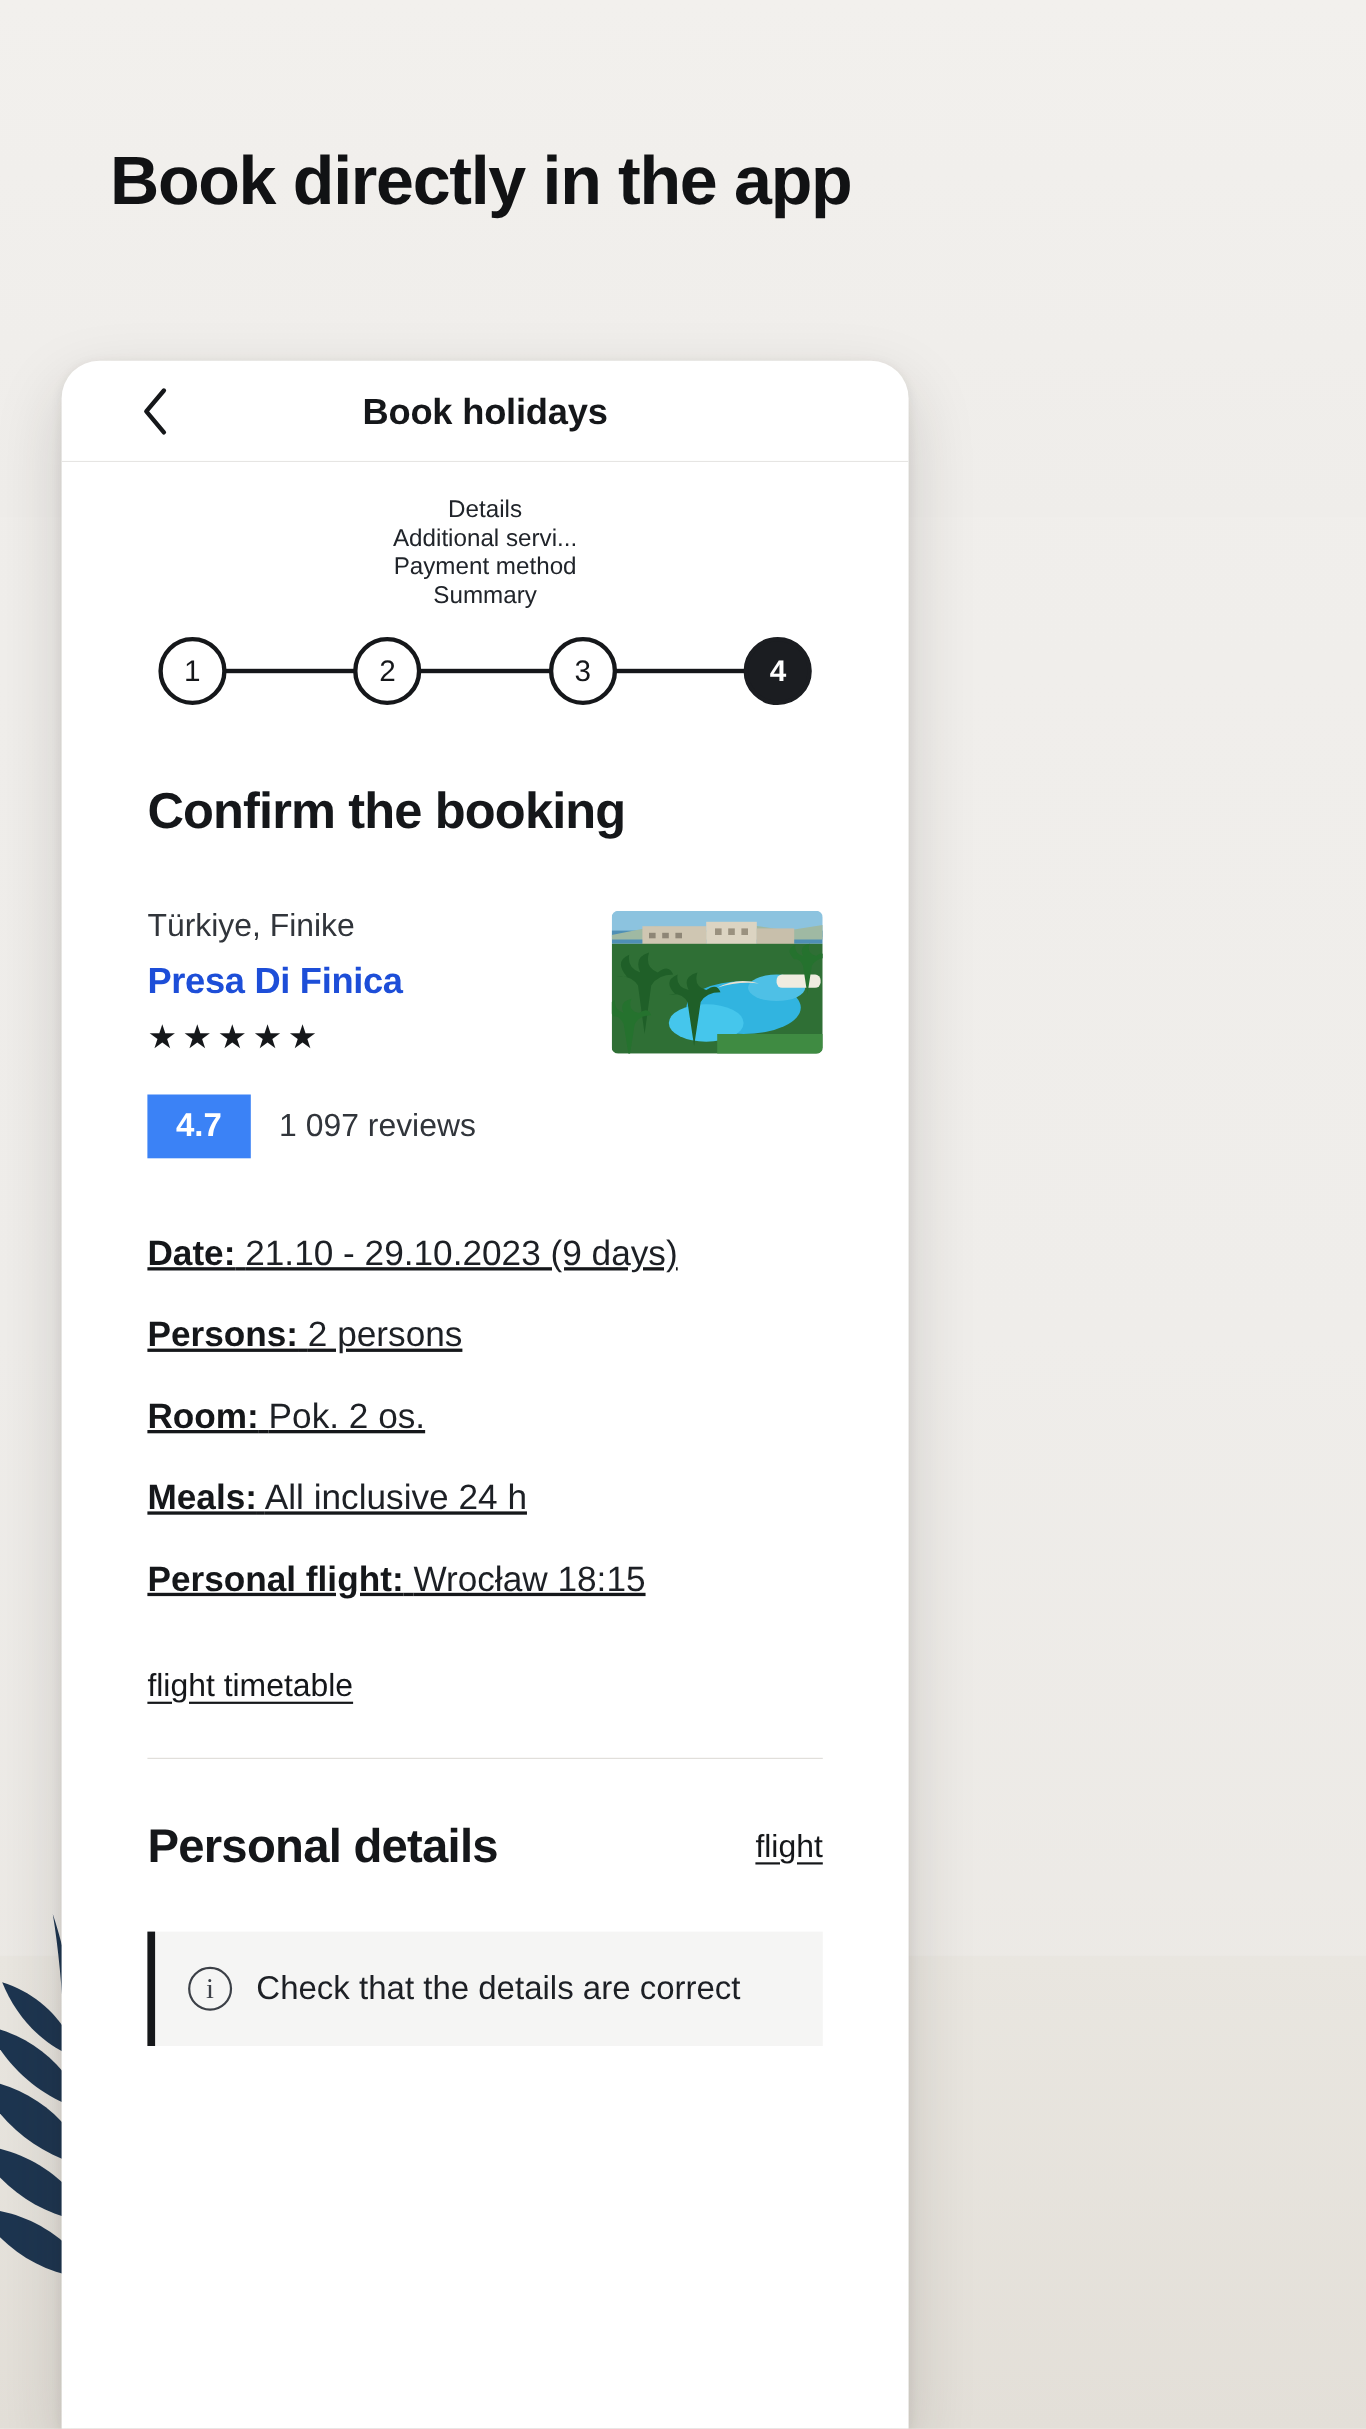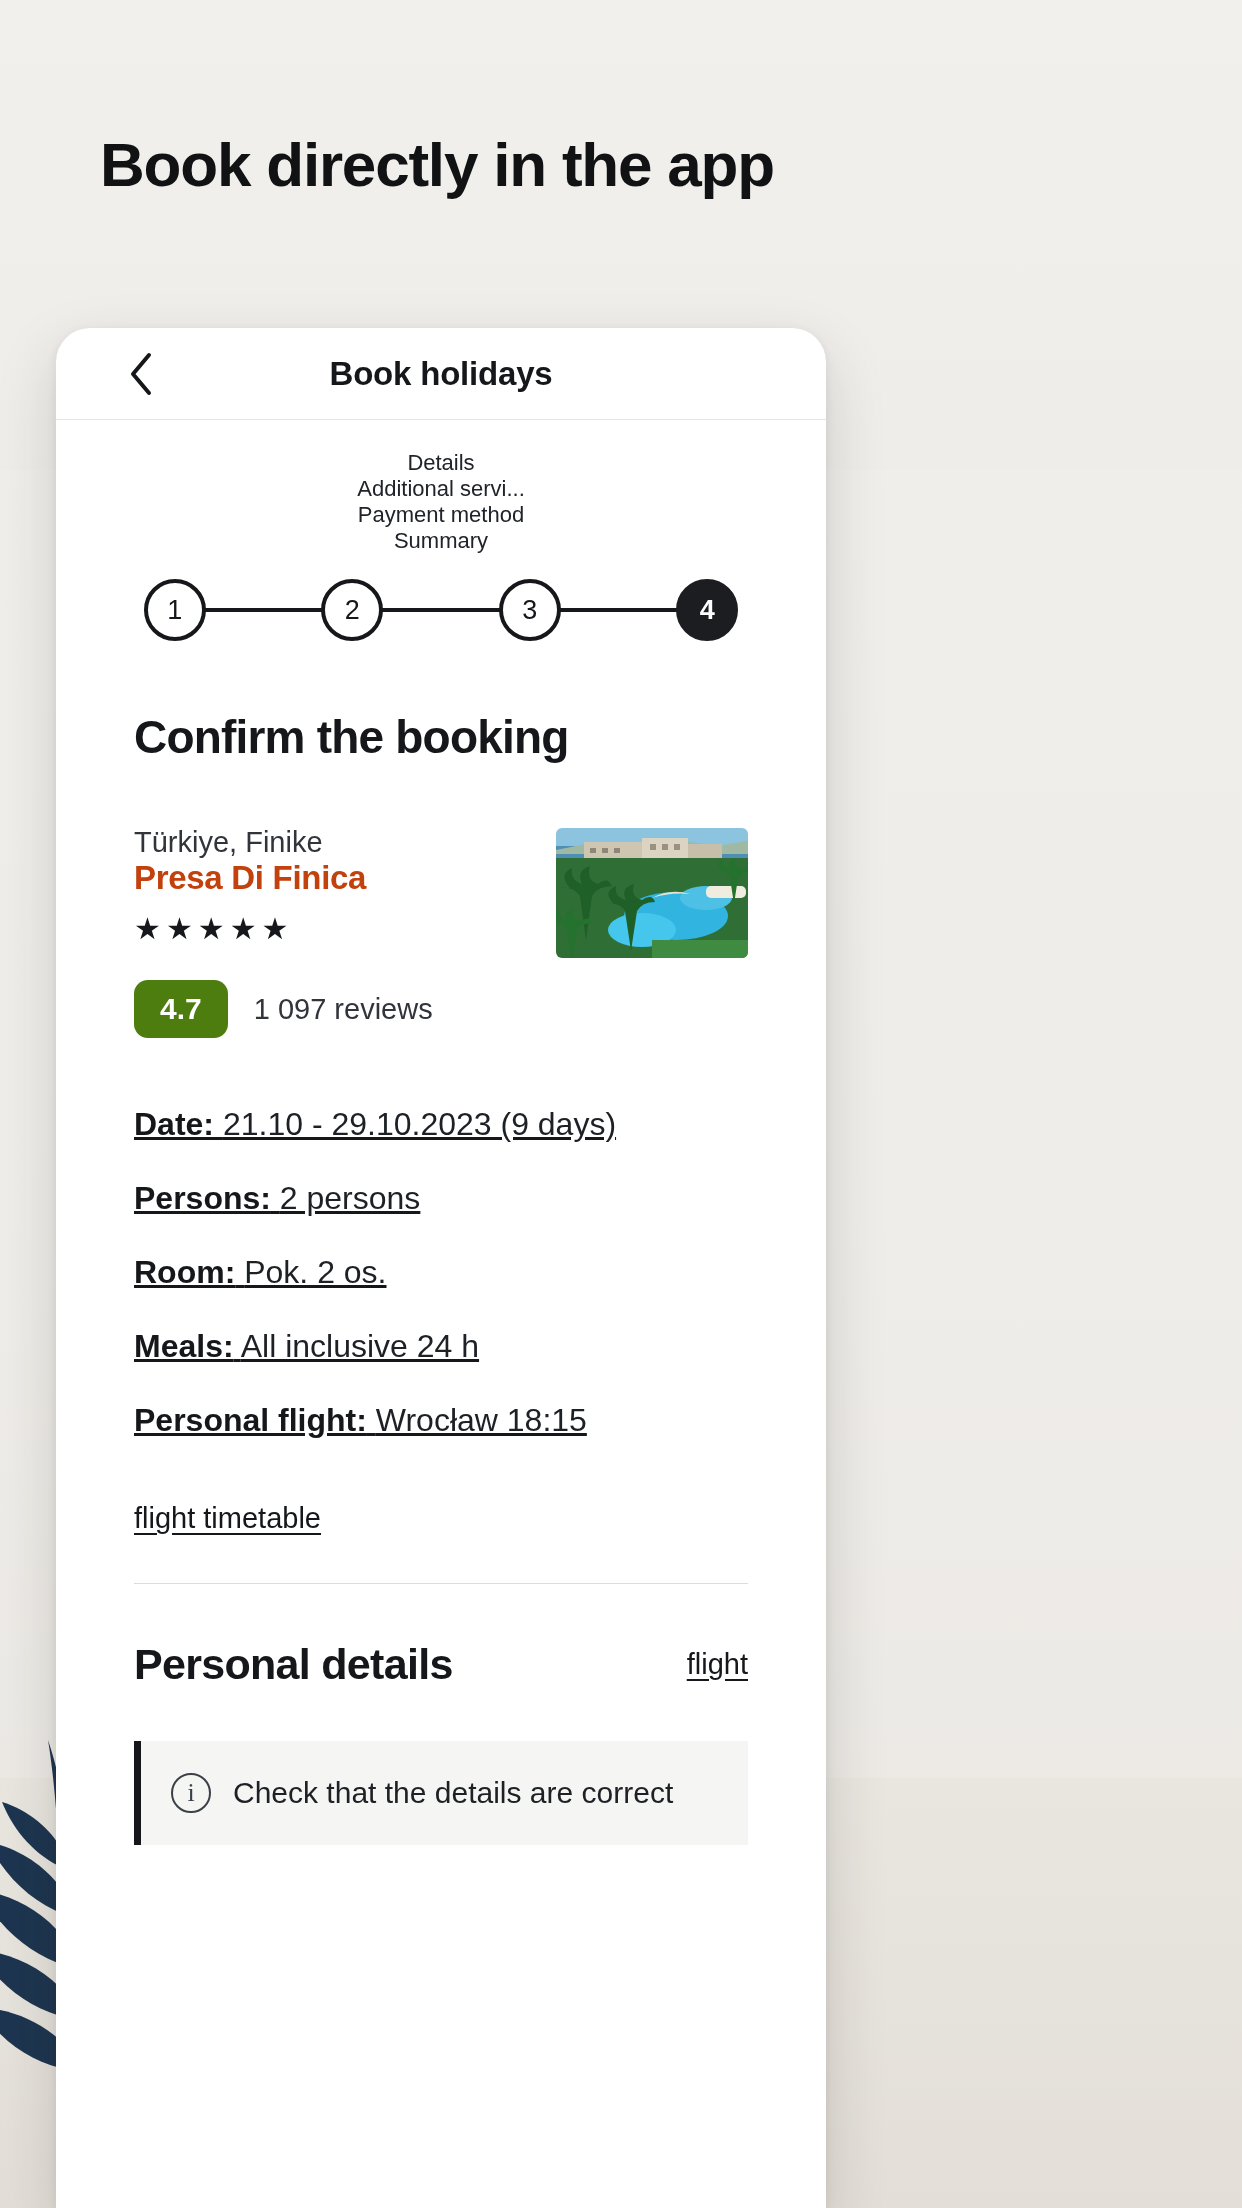--- a/index.html
+++ b/index.html
@@ -88,25 +88,25 @@
   }
   .step-dot.active { background:#1b1d21; border-color:#1b1d21; color:#ffffff; font-weight:700; }
   
   #screen-body { padding:0 78px; }
   #confirm-heading { margin-top:54px; font-size:46px; font-weight:700;
                      color:#15171a; letter-spacing:-.8px; }
   
   #hotel-card { margin-top:60px; display:flex; justify-content:space-between; }
   #hotel-info { padding-top:2px; }
   #hotel-country { font-size:29px; color:#31353b; }
-  #hotel-name { font-size:33px; font-weight:700; color:#c2410c; letter-spacing:-.3px; }
+  #hotel-name { margin-top:14px; font-size:33px; font-weight:700; color:#1d4ed8; letter-spacing:-.3px; }
   #hotel-stars { margin-top:14px; font-size:30px; color:#15171a; letter-spacing:5px; }
   #rating-row { margin-top:34px; display:flex; align-items:center; gap:26px; }
-  #rating-badge { background:#4d7c0f; color:#ffffff; font-size:30px; font-weight:700;
-                  padding:12px 26px; border-radius:14px; }
+  #rating-badge { background:#3b82f6; color:#ffffff; font-size:30px; font-weight:700;
+                  padding:12px 26px; border-radius:0; }
   #reviews-count { font-size:29px; color:#31353b; }
   
   #hotel-thumb { width:192px; height:130px; border-radius:6px; overflow:hidden;
                  position:relative; flex:none; margin-top:4px; }
   
   #detail-list { margin-top:66px; }
   .detail-row { margin-bottom:34px; font-size:32px; color:#15171a; line-height:1.25;text-decoration:underline; }
   .detail-row:last-child { margin-bottom:0; }
   .detail-label { font-weight:700; }
   .detail-value { font-weight:400; color:#1d2025; }

